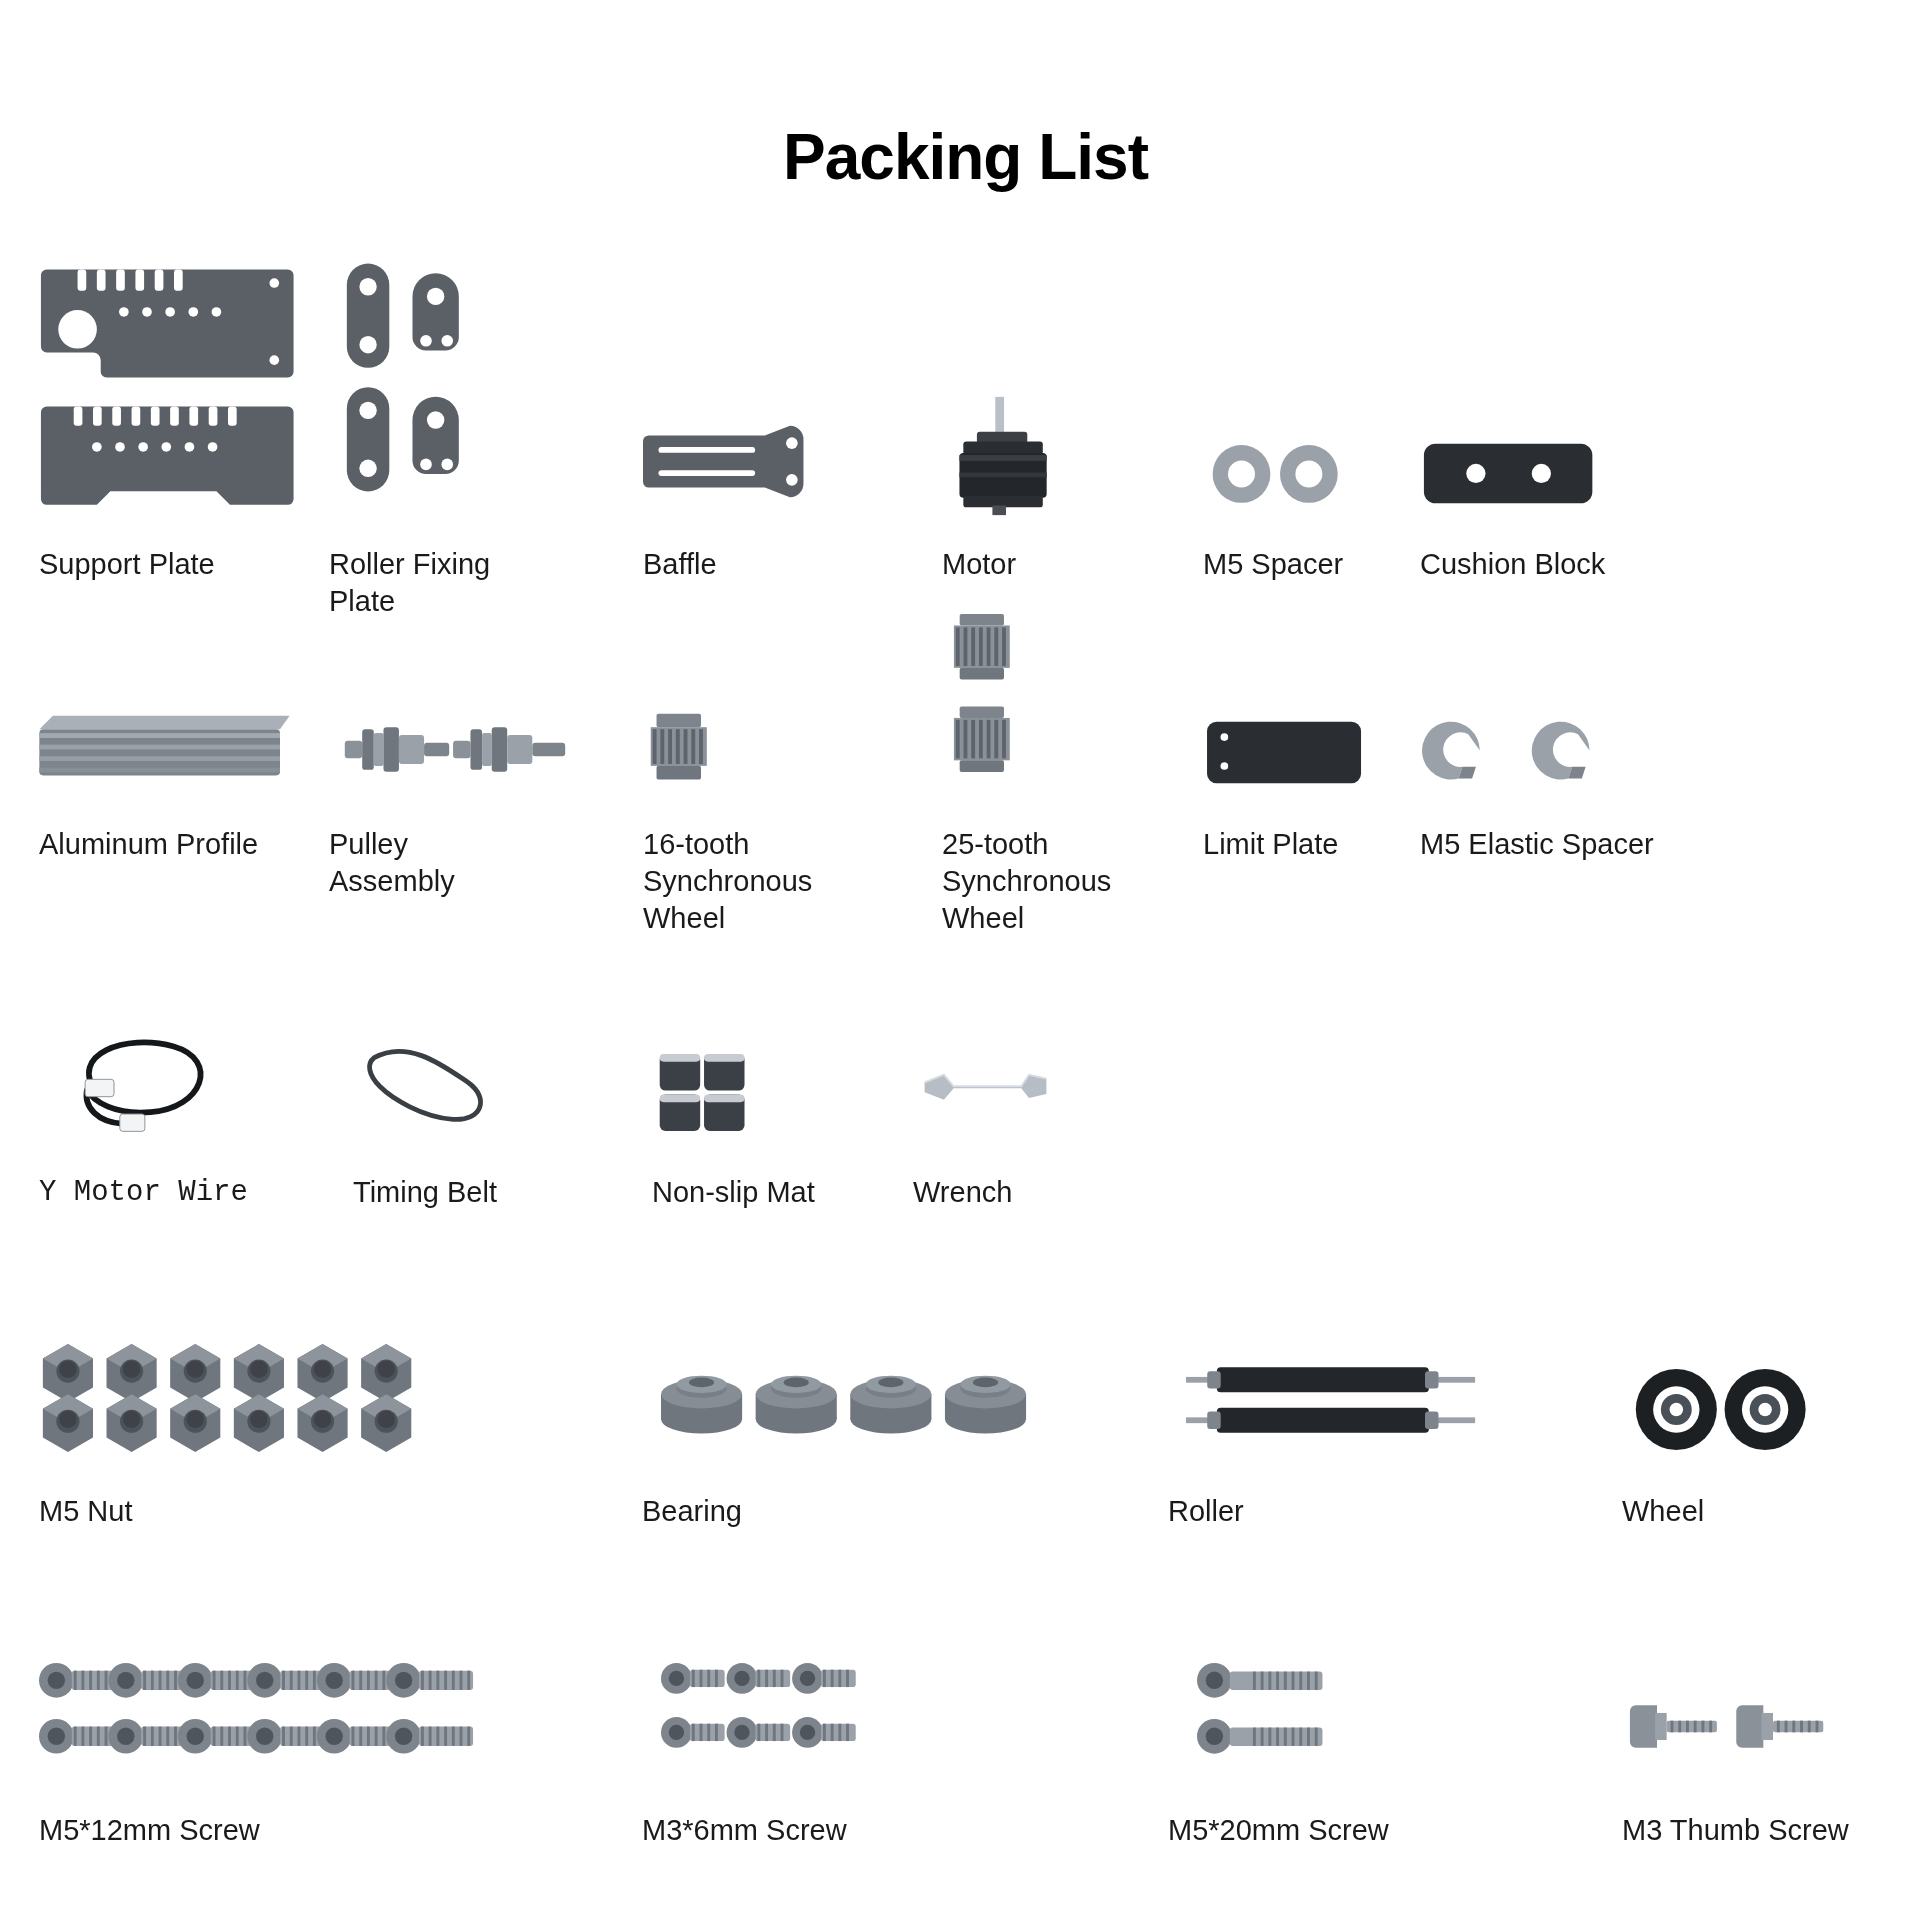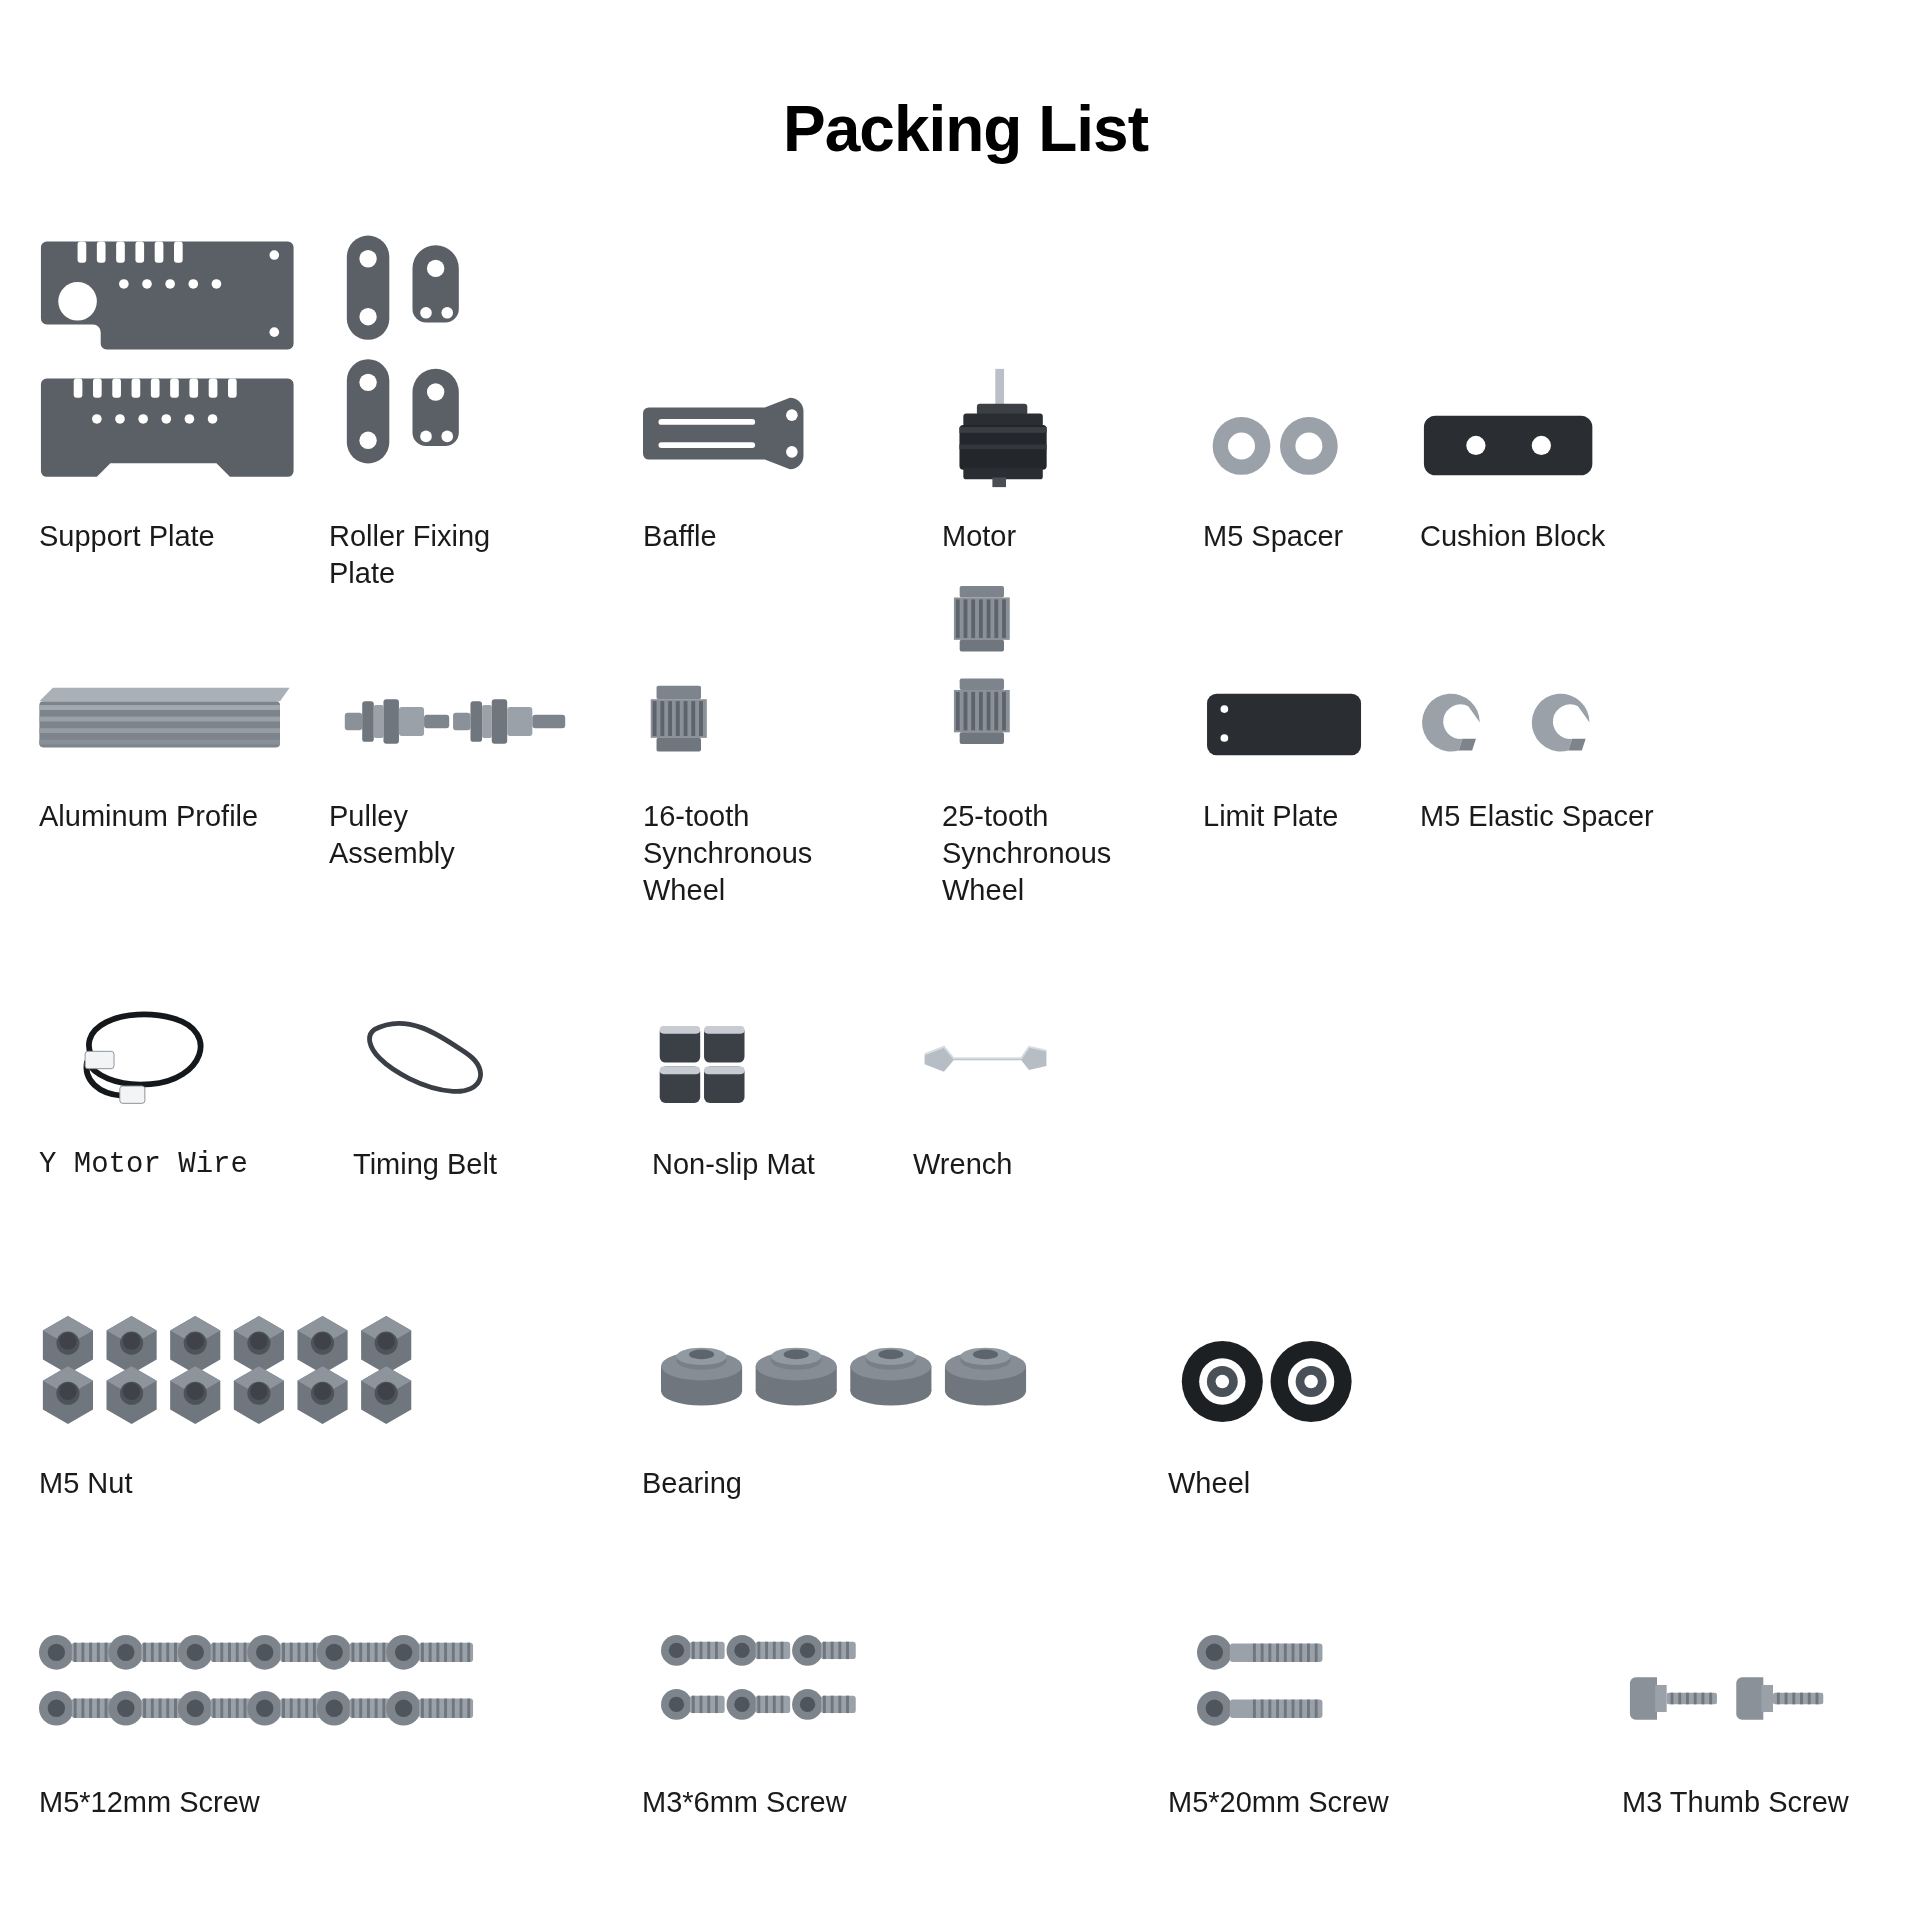--- a/index.html
+++ b/index.html
@@ -12,21 +12,21 @@
   .page {
     width: 1931px; height: 1931px;
     position: relative;
     padding: 0;
   }
   .title {
     text-align: center;
     font-size: 64px;
     font-weight: bold;
     color: #000;
-    margin: 92px 0 0 0;
+    margin: 120px 0 0 0;
     letter-spacing: -1px;
   }
   .sheet {
     padding: 0 39px;
   }
   .row {
     display: flex;
     align-items: flex-start;
     width: 1892px;
   }
@@ -428,20 +428,37 @@
             </defs>
             <use href="#bear" x="0" y="0"></use>
             <use href="#bear" x="98" y="0"></use>
             <use href="#bear" x="196" y="0"></use>
             <use href="#bear" x="294" y="0"></use>
           </svg>
         </div>
         <div class="label">Bearing</div>
       </div>
 
+      <div class="cell" style="width:454px;">
+        <div class="art art-box" style="height:174px;align-items:flex-end;padding-bottom:25px;padding-left:9.7px;">
+          <svg width="309" height="106" viewBox="0 0 320 110">
+            <g>
+              <rect x="8" y="30" width="300" height="6" fill="#9aa1a9"></rect>
+              <rect x="40" y="20" width="220" height="26" rx="4" fill="#23262a"></rect>
+              <rect x="30" y="24" width="14" height="18" rx="3" fill="#7d848c"></rect>
+              <rect x="256" y="24" width="14" height="18" rx="3" fill="#7d848c"></rect>
+              <rect x="8" y="72" width="300" height="6" fill="#9aa1a9"></rect>
+              <rect x="40" y="62" width="220" height="26" rx="4" fill="#23262a"></rect>
+              <rect x="30" y="66" width="14" height="18" rx="3" fill="#7d848c"></rect>
+              <rect x="256" y="66" width="14" height="18" rx="3" fill="#7d848c"></rect>
+            </g>
+          </svg>
+        </div>
+        <div class="label">Roller</div>
+      </div>
 
       <div class="cell" style="width:290px;">
         <div class="art art-box" style="height:174px;align-items:flex-end;padding-bottom:21px;padding-left:7.7px;">
           <svg width="193" height="97" viewBox="0 0 200 100">
             <g>
               <circle cx="48" cy="50" r="42" fill="#1d2023"></circle>
               <circle cx="48" cy="50" r="24" fill="#ffffff"></circle>
               <circle cx="48" cy="50" r="16" fill="#4a5057"></circle>
               <circle cx="48" cy="50" r="7" fill="#ffffff"></circle>
               <circle cx="140" cy="50" r="42" fill="#1d2023"></circle>

